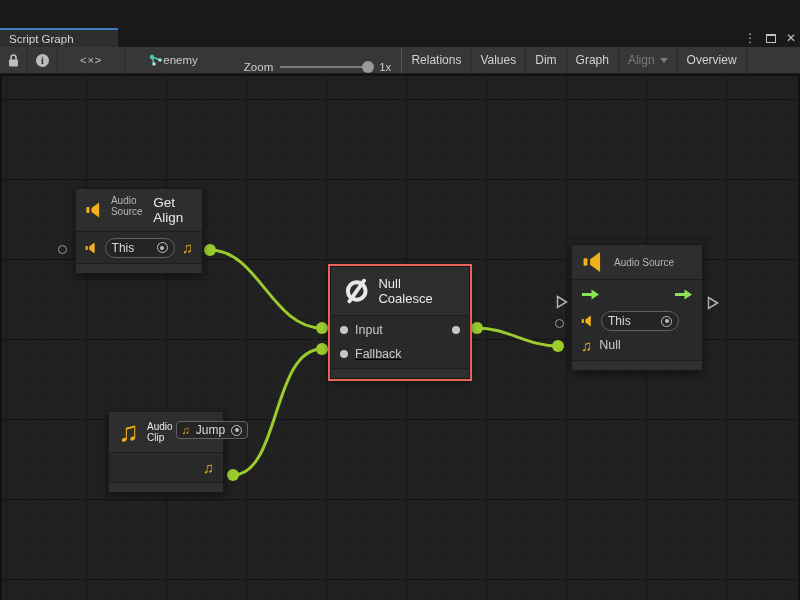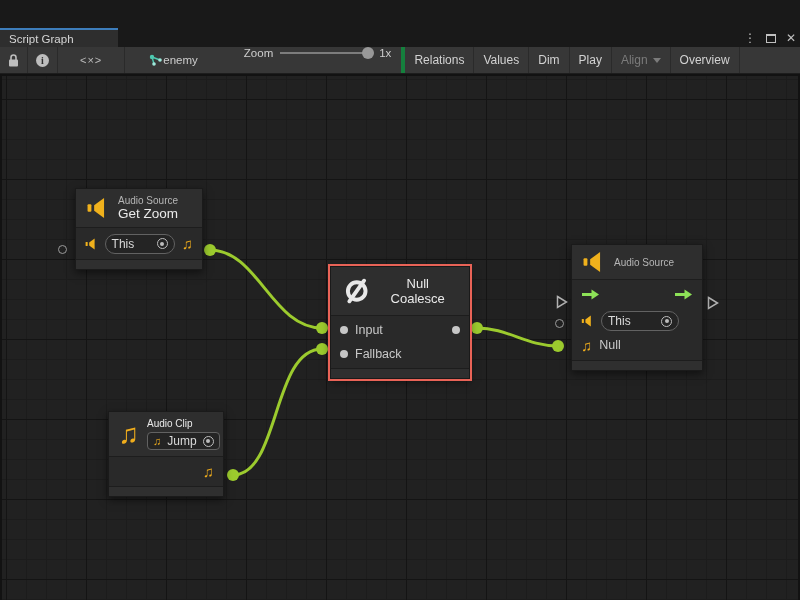--- a/index.html
+++ b/index.html
@@ -23,43 +23,43 @@
             border-right:1px solid #2a2a2a; white-space:nowrap; }
   .tb-btn.icon-btn { padding:0 8px; }
   .tb-btn.disabled { color:#7b7b7b; }
   .caret { display:inline-block; margin-left:5px; width:0; height:0;
            border-left:4px solid transparent; border-right:4px solid transparent; border-top:5px solid #7b7b7b; }
   .info-circle { width:13px; height:13px; border-radius:50%; background:#bdbdbd; color:#2e2e2e;
                  font-size:10px; font-weight:bold; display:flex; align-items:center; justify-content:center; font-family:"Liberation Serif",serif; }
   .code-glyph { font-size:11px; color:#bdbdbd; letter-spacing:1px; }
   .crumb { display:flex; align-items:center; padding:0 10px 0 24px; }
   .crumb-label { font-size:11.5px; color:#cdcdcd; }
-  .zoomctl { display:flex; align-items:flex-start; gap:7px; padding:0 10px 0 36px; border-right:4px solid #15803d; }
+  .zoomctl { display:flex; align-items:flex-end; gap:7px; padding:0 10px 0 36px; border-right:1px solid #15803d; }
   .zoom-label { font-size:11.5px; color:#cdcdcd; }
   .slider { position:relative; width:92px; height:12px; }
   .slider .track { position:absolute; left:0; right:0; top:5px; height:2px; background:#7d7d7d; }
   .slider .handle { position:absolute; right:-2px; top:0; width:12px; height:12px; border-radius:50%; background:#989898; }
 
   
   .graph { position:absolute; top:46px; left:0; right:0; bottom:0; background-color:#212121;
     background-image:
       linear-gradient(#141414 1px, transparent 1px),
       linear-gradient(90deg,#141414 1px, transparent 1px),
       linear-gradient(#1c1c1c 1px, transparent 1px),
       linear-gradient(90deg,#1c1c1c 1px, transparent 1px);
     background-size:80px 80px, 80px 80px, 20px 20px, 20px 20px;
     background-position:6px 25px, 6px 25px, 6px 5px, 6px 5px;
     box-shadow:inset 0 0 0 2px #121212; }
   .wires { position:absolute; inset:0; width:100%; height:100%; }
 
   
   .node { position:absolute; background:#292929; border:1px solid #1a1a1a; box-shadow:0 3px 8px rgba(0,0,0,.5); }
-  .node.selected { outline:2px solid #e96357;text-align:center; }
+  .node.selected { outline:2px solid #e96357; }
   .node-header { background:#2e2e2e; display:flex; align-items:center; gap:8px; padding:6px 10px; border-bottom:1px solid #1d1d1d; }
-  .node-titles { display:flex; flex-direction:column; }
+  .node-titles { display:flex; flex-direction:row; }
   .node-cat { font-size:10px; color:#b5b5b5; }
   .node-title { font-size:13.5px; color:#eaeaea; }
   .node-footer { height:10px; background:#2f2f2f; border-top:1px solid #1d1d1d; }
   .row { display:flex; align-items:center; gap:7px; padding:0 9px; }
   .row-label { font-size:12.5px; color:#c9c9c9; }
   .dot { width:8px; height:8px; border-radius:50%; background:#c6c6c6; }
   .pin-field { display:flex; align-items:center; height:20px; border:1px solid #626262; border-radius:10px;
                background:#242424; padding:0 6px; color:#dadada; font-size:12px; gap:6px; }
   .pin-field.square { border-radius:4px; height:18px; font-size:12px; padding:0 5px; }
   .target { position:relative; width:11px; height:11px; border:1px solid #bdbdbd; border-radius:50%; flex:0 0 auto; }
@@ -124,21 +124,21 @@
     <div class="tb-btn">
         <span>Relations</span>
       </div>
     <div class="tb-btn">
         <span>Values</span>
       </div>
     <div class="tb-btn">
         <span>Dim</span>
       </div>
     <div class="tb-btn">
-        <span>Play</span>
+        <span>Graph</span>
       </div>
     <div class="tb-btn disabled">
       <span>Align</span>
         <span class="caret"></span>
     </div>
     <div class="tb-btn">
         <span>Overview</span>
       </div>
 
   </div>
@@ -171,21 +171,21 @@
     </svg>
 
     <div class="node" style="left:75px; top:114px; width:128px;">
       <div class="node-header">
         <svg width="24" height="22" viewBox="0 0 20 20">
           <rect x="0.5" y="6.5" width="3.5" height="7" rx="1" fill="#f0b11c"></rect>
           <polygon points="6.5,7.5 15.5,1 15.5,19 6.5,12.5" fill="#f0b11c"></polygon>
         </svg>
         <div class="node-titles">
           <span class="node-cat">Audio Source</span>
-          <span class="node-title">Get Zoom</span>
+          <span class="node-title">Get Align</span>
         </div>
       </div>
       <div class="row" style="height:31px;">
         <svg width="13" height="12" viewBox="0 0 20 20">
           <rect x="0.5" y="6.5" width="3.5" height="7" rx="1" fill="#f0b11c"></rect>
           <polygon points="6.5,7.5 15.5,1 15.5,19 6.5,12.5" fill="#f0b11c"></polygon>
         </svg>
         <span class="pin-field" style="width:72px;">
           <span>This</span>
           <span class="target mlauto"></span>
@@ -201,21 +201,21 @@
           <circle cx="14" cy="14" r="9" fill="none" stroke="#e8e8e8" stroke-width="4"></circle>
           <line x1="21.5" y1="3.5" x2="6.5" y2="24.5" stroke="#e8e8e8" stroke-width="4" stroke-linecap="round"></line>
         </svg>
         <span class="node-title" style="font-size:13px;">Null Coalesce</span>
       </div>
       <div class="row" style="height:24px; margin-top:2px;">
         <span class="dot"></span>
         <span class="row-label">Input</span>
         <span class="dot mlauto"></span>
       </div>
-      <div class="row" style="height:24px; margin-bottom:2px;">
+      <div class="row" style="height:24px; margin-bottom:2px;text-decoration:underline;">
         <span class="dot"></span>
         <span class="row-label">Fallback</span>
       </div>
       <div class="node-footer"></div>
     </div>
 
     <div class="node" style="left:571px; top:170px; width:132px;">
       <div class="node-header">
         <svg width="24" height="22" viewBox="0 0 20 20">
           <rect x="0.5" y="6.5" width="3.5" height="7" rx="1" fill="#f0b11c"></rect>

